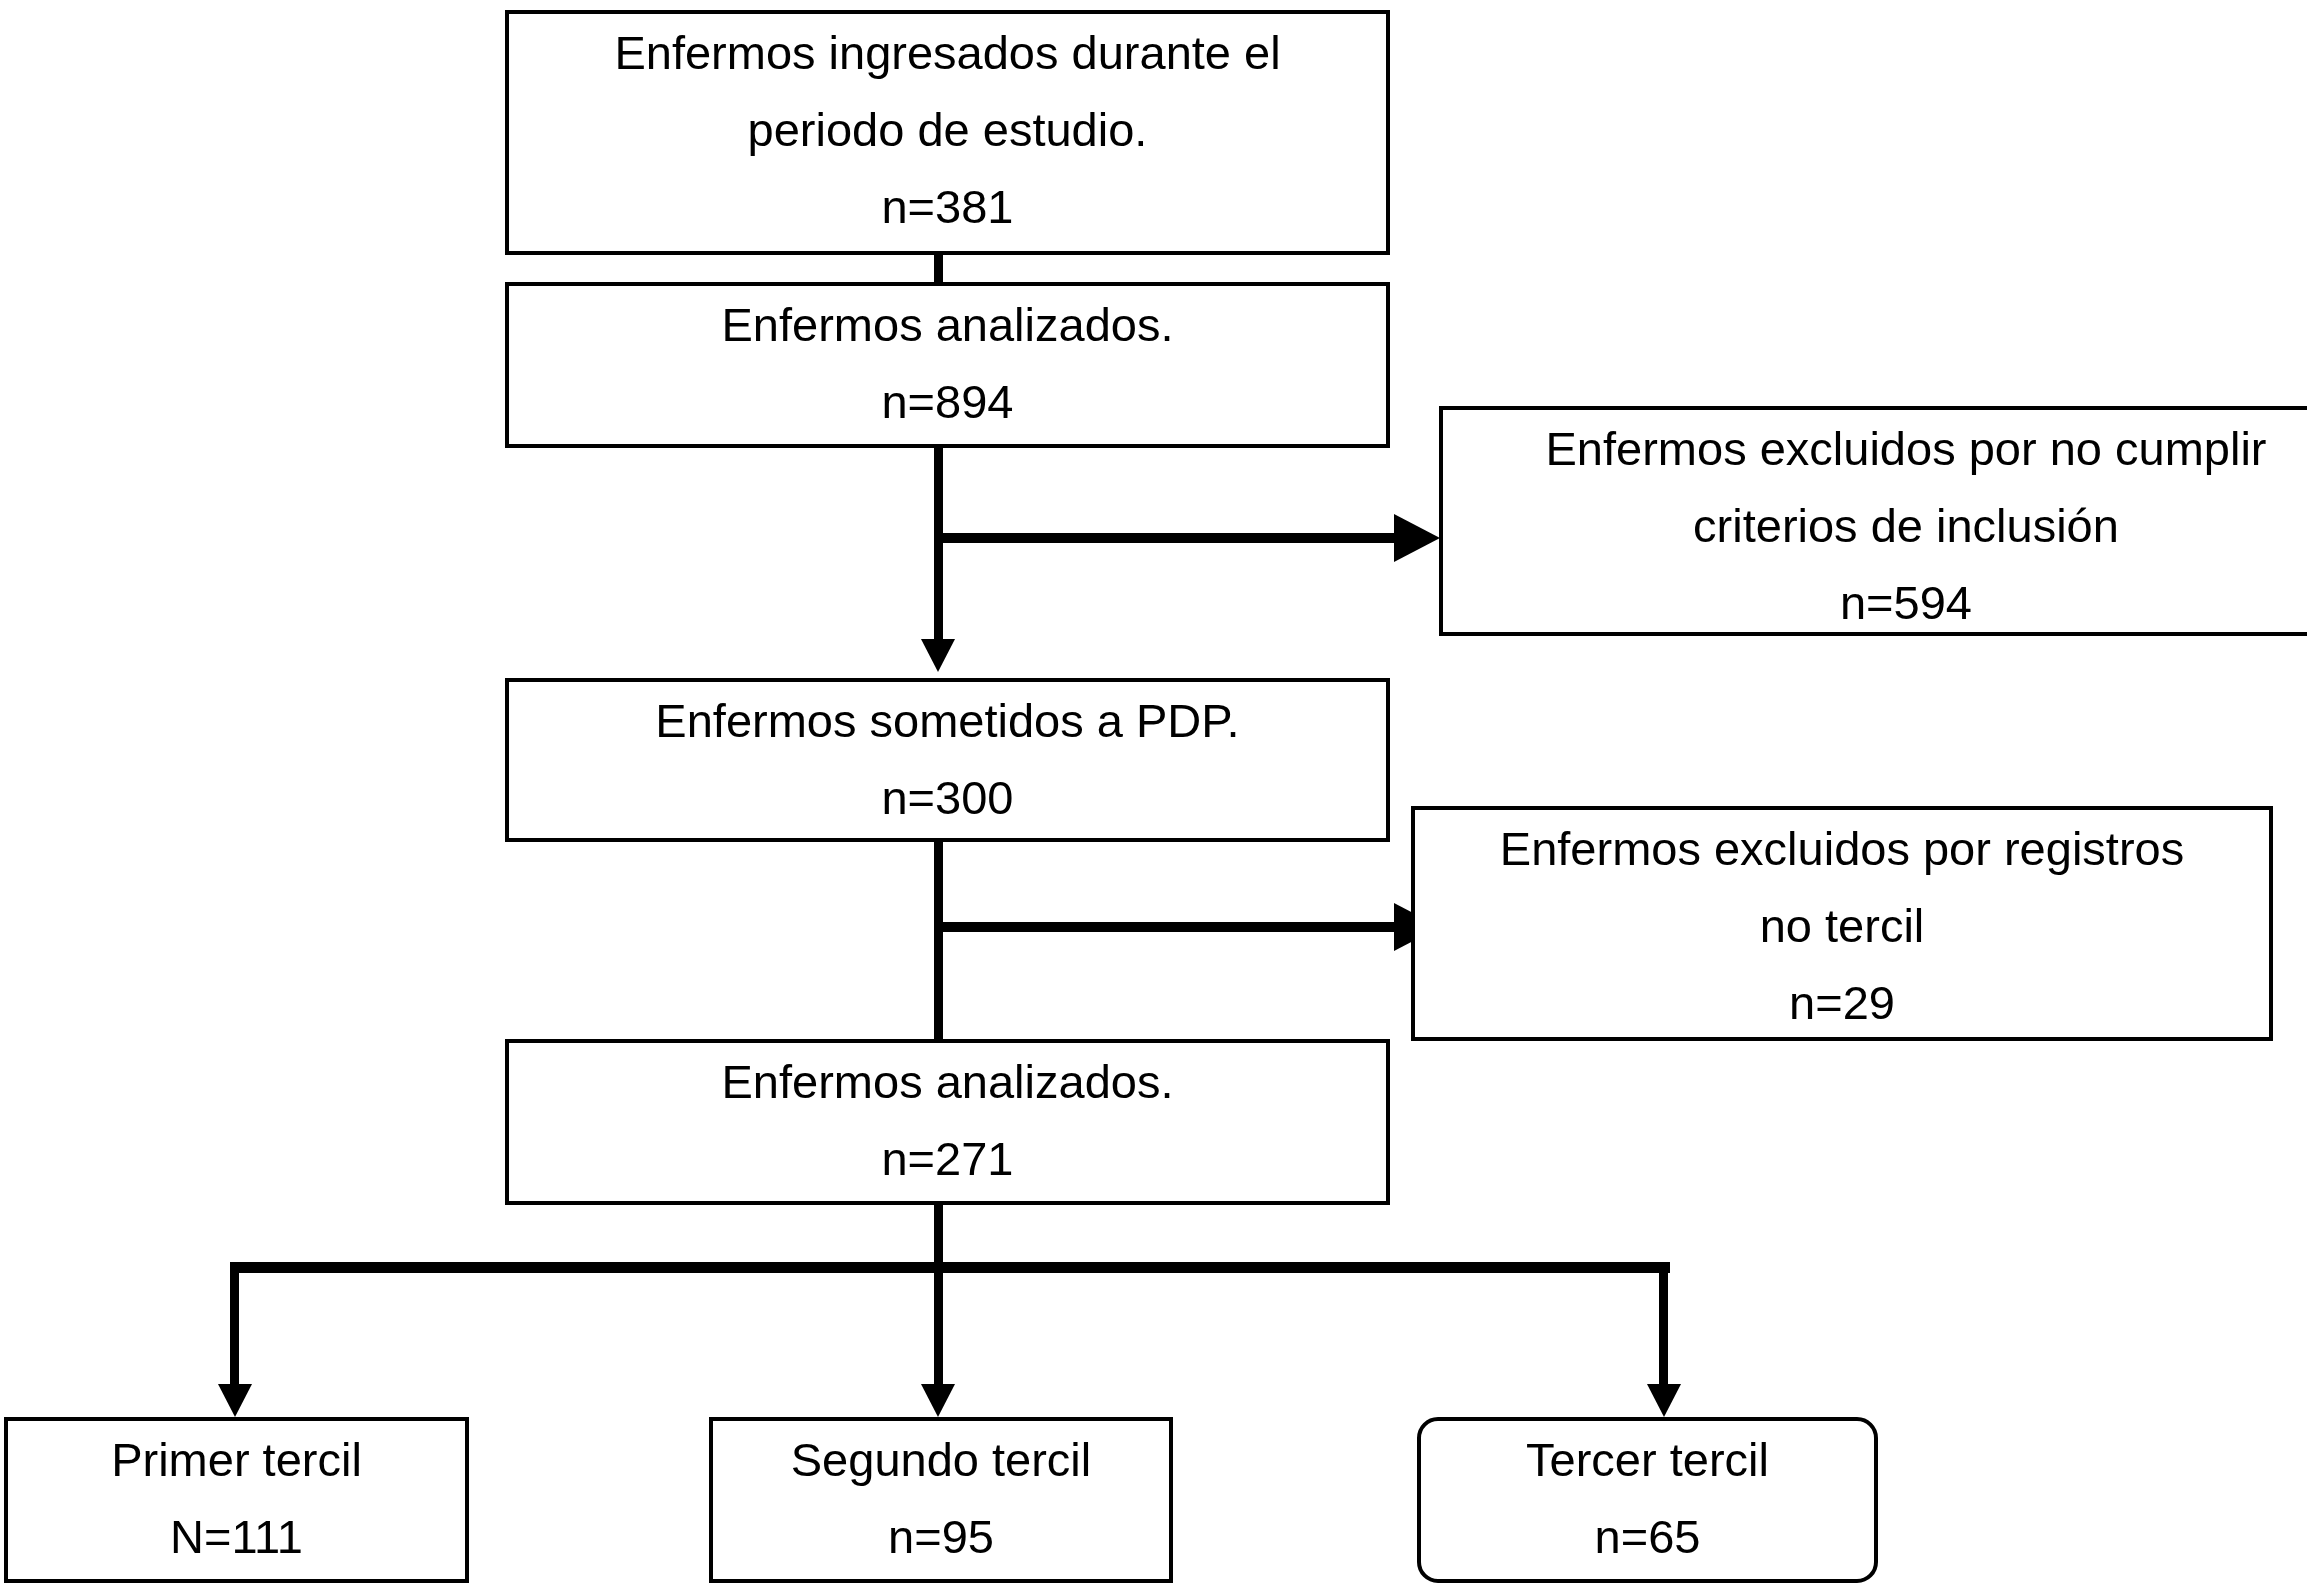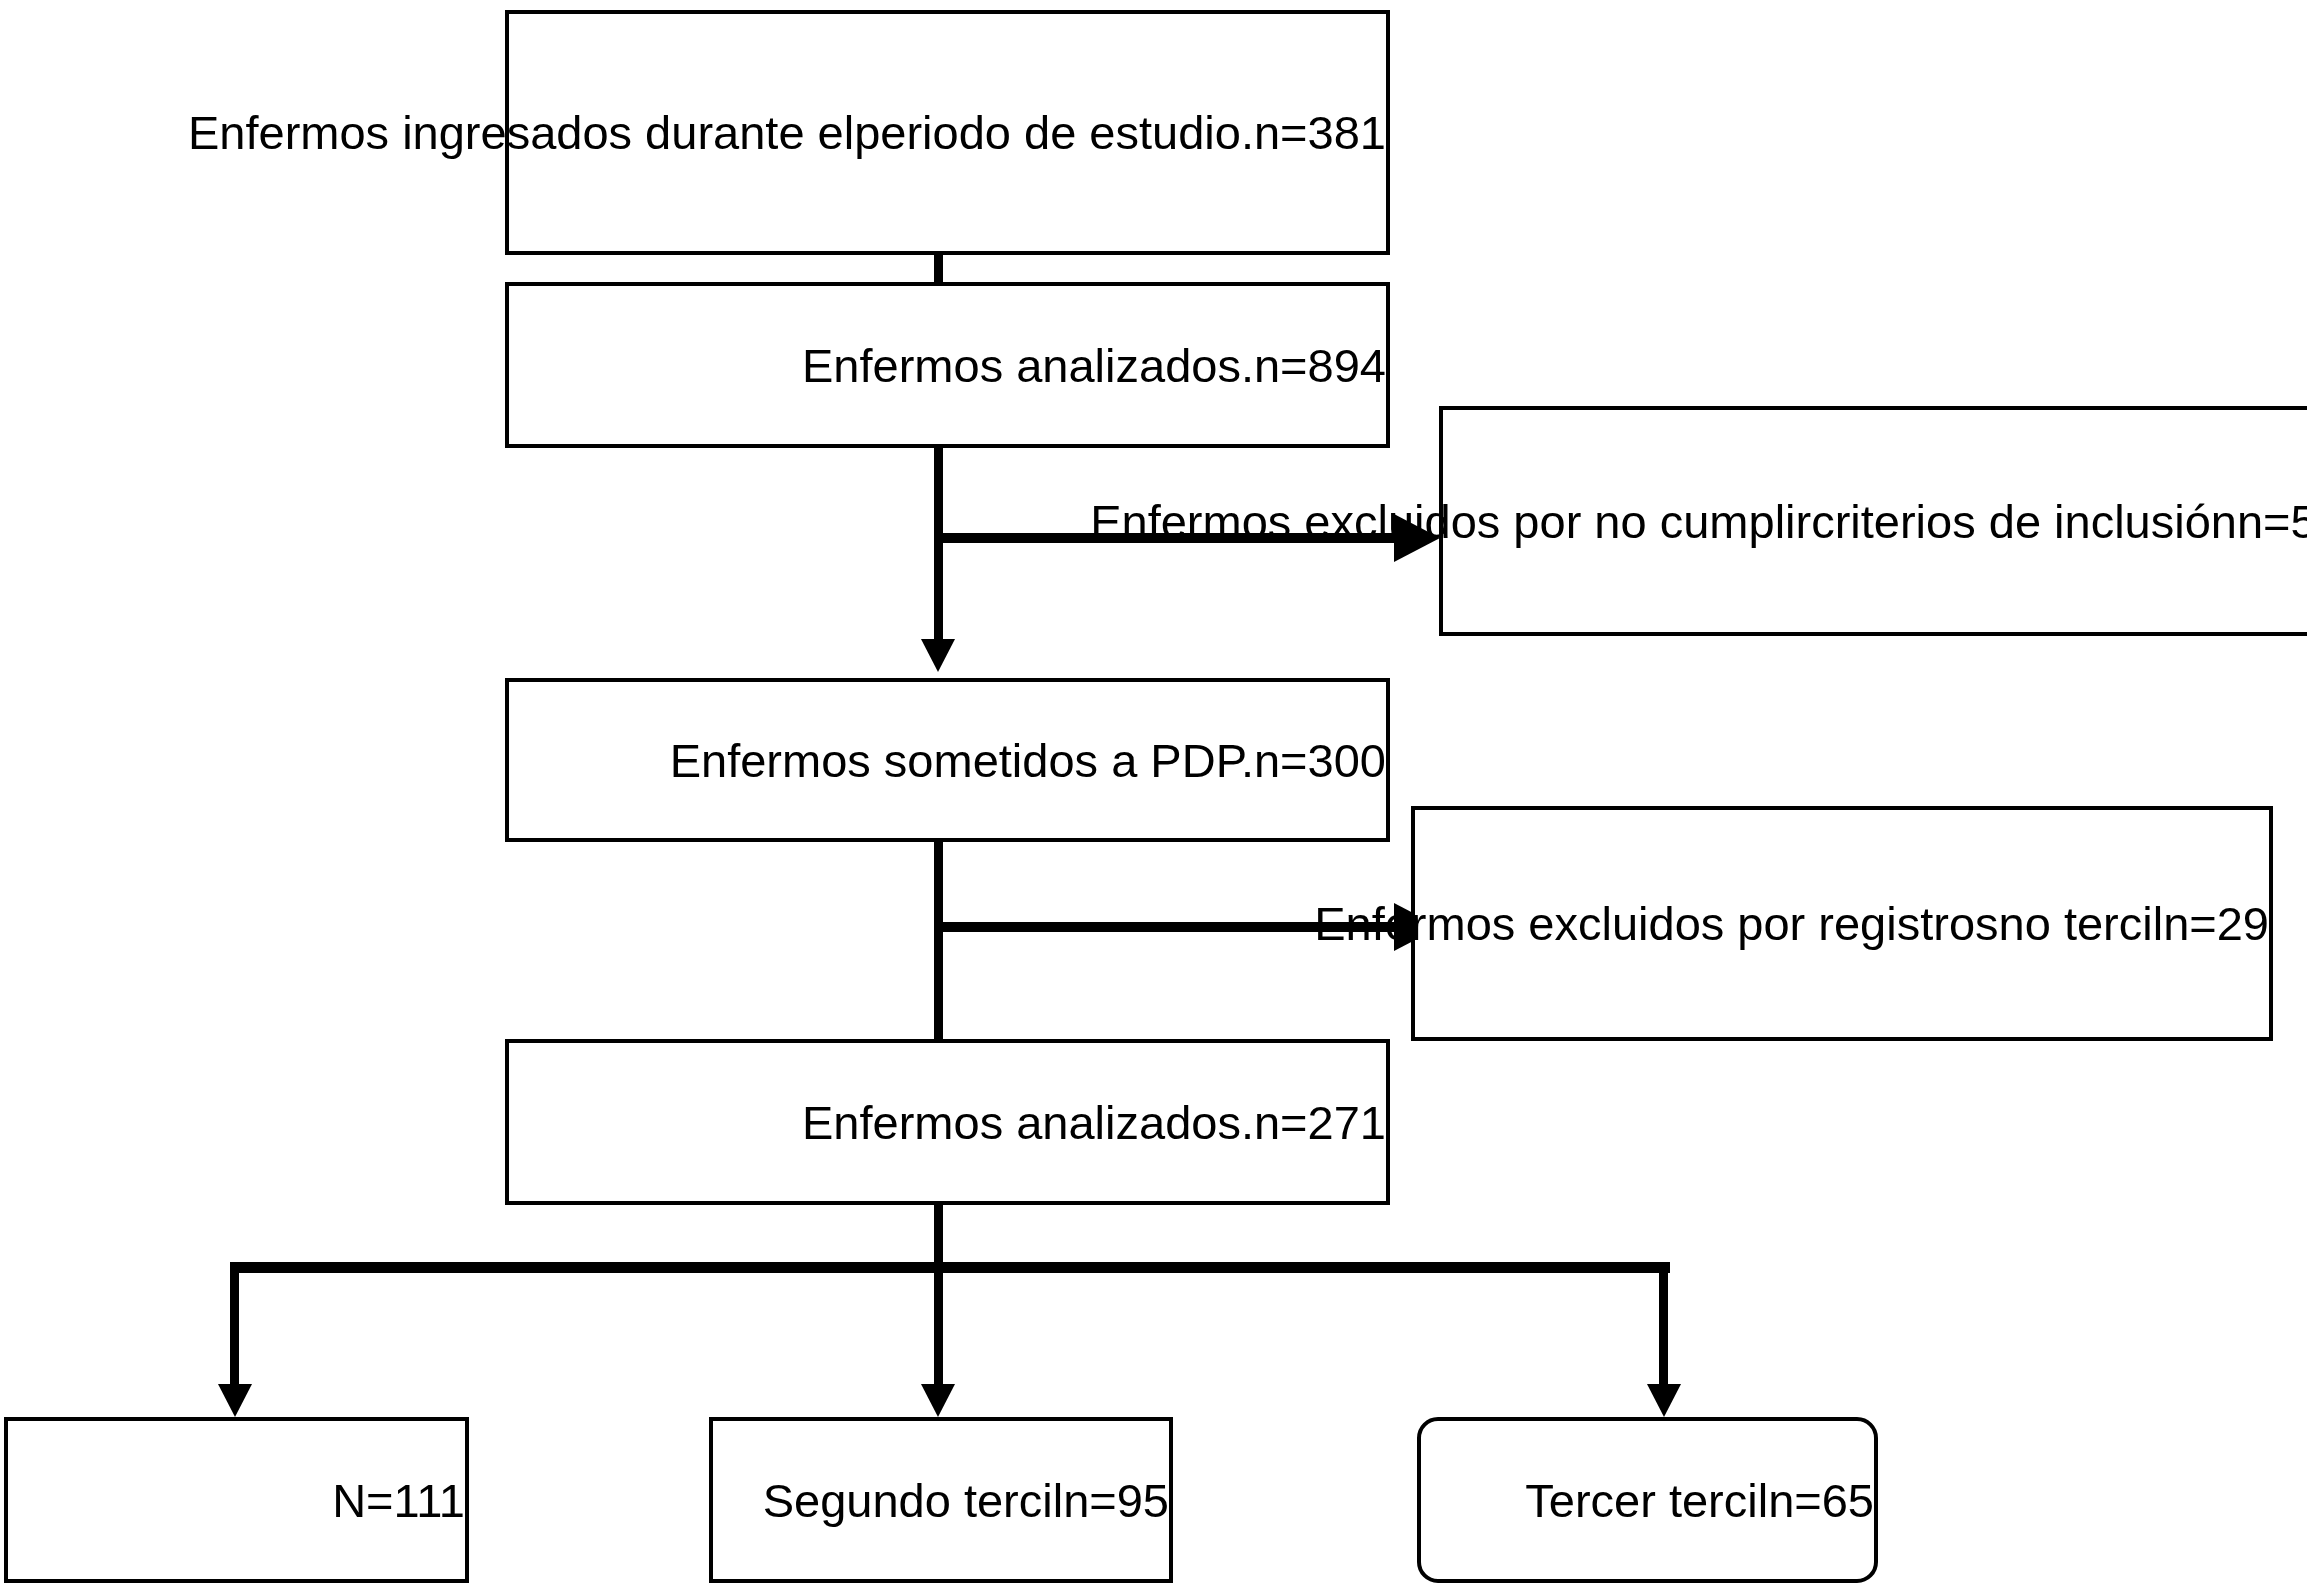--- a/index.html
+++ b/index.html
@@ -10,22 +10,22 @@
     font-family:"Liberation Sans", sans-serif;
     color:#000000;
     overflow:hidden;
   }
   .box{
     position:absolute;
     box-sizing:border-box;
     background:#ffffff;
     border:4.7px solid #000000;
     display:flex;
-    flex-direction:row;
-    justify-content:flex-end;
+    flex-direction:column;
+    justify-content:flex-start;
     align-items:center;
     text-align:center;
     font-size:47px;
     line-height:77px;
     white-space:nowrap;
   }
   
   .bx-admitted      {left:505px;  top:9.5px;   width:885px; height:245px;}
   .bx-analyzed1     {left:505px;  top:282px;  width:885px; height:166px;}
   .bx-pdp           {left:505px;  top:672px;  width:885px; height:164px;margin-top:6px;}
@@ -118,20 +118,21 @@
     <div>no tercil</div>
     <div>n=29</div>
   </div>
 
   <div class="box bx-analyzed2">
     <div>Enfermos analizados.</div>
     <div>n=271</div>
   </div>
 
   <div class="box bx-ter1">
+    <div>Primer tercil</div>
     <div>N=111</div>
   </div>
 
   <div class="box bx-ter2">
     <div>Segundo tercil</div>
     <div>n=95</div>
   </div>
 
   <div class="box bx-ter3">
     <div>Tercer tercil</div>

